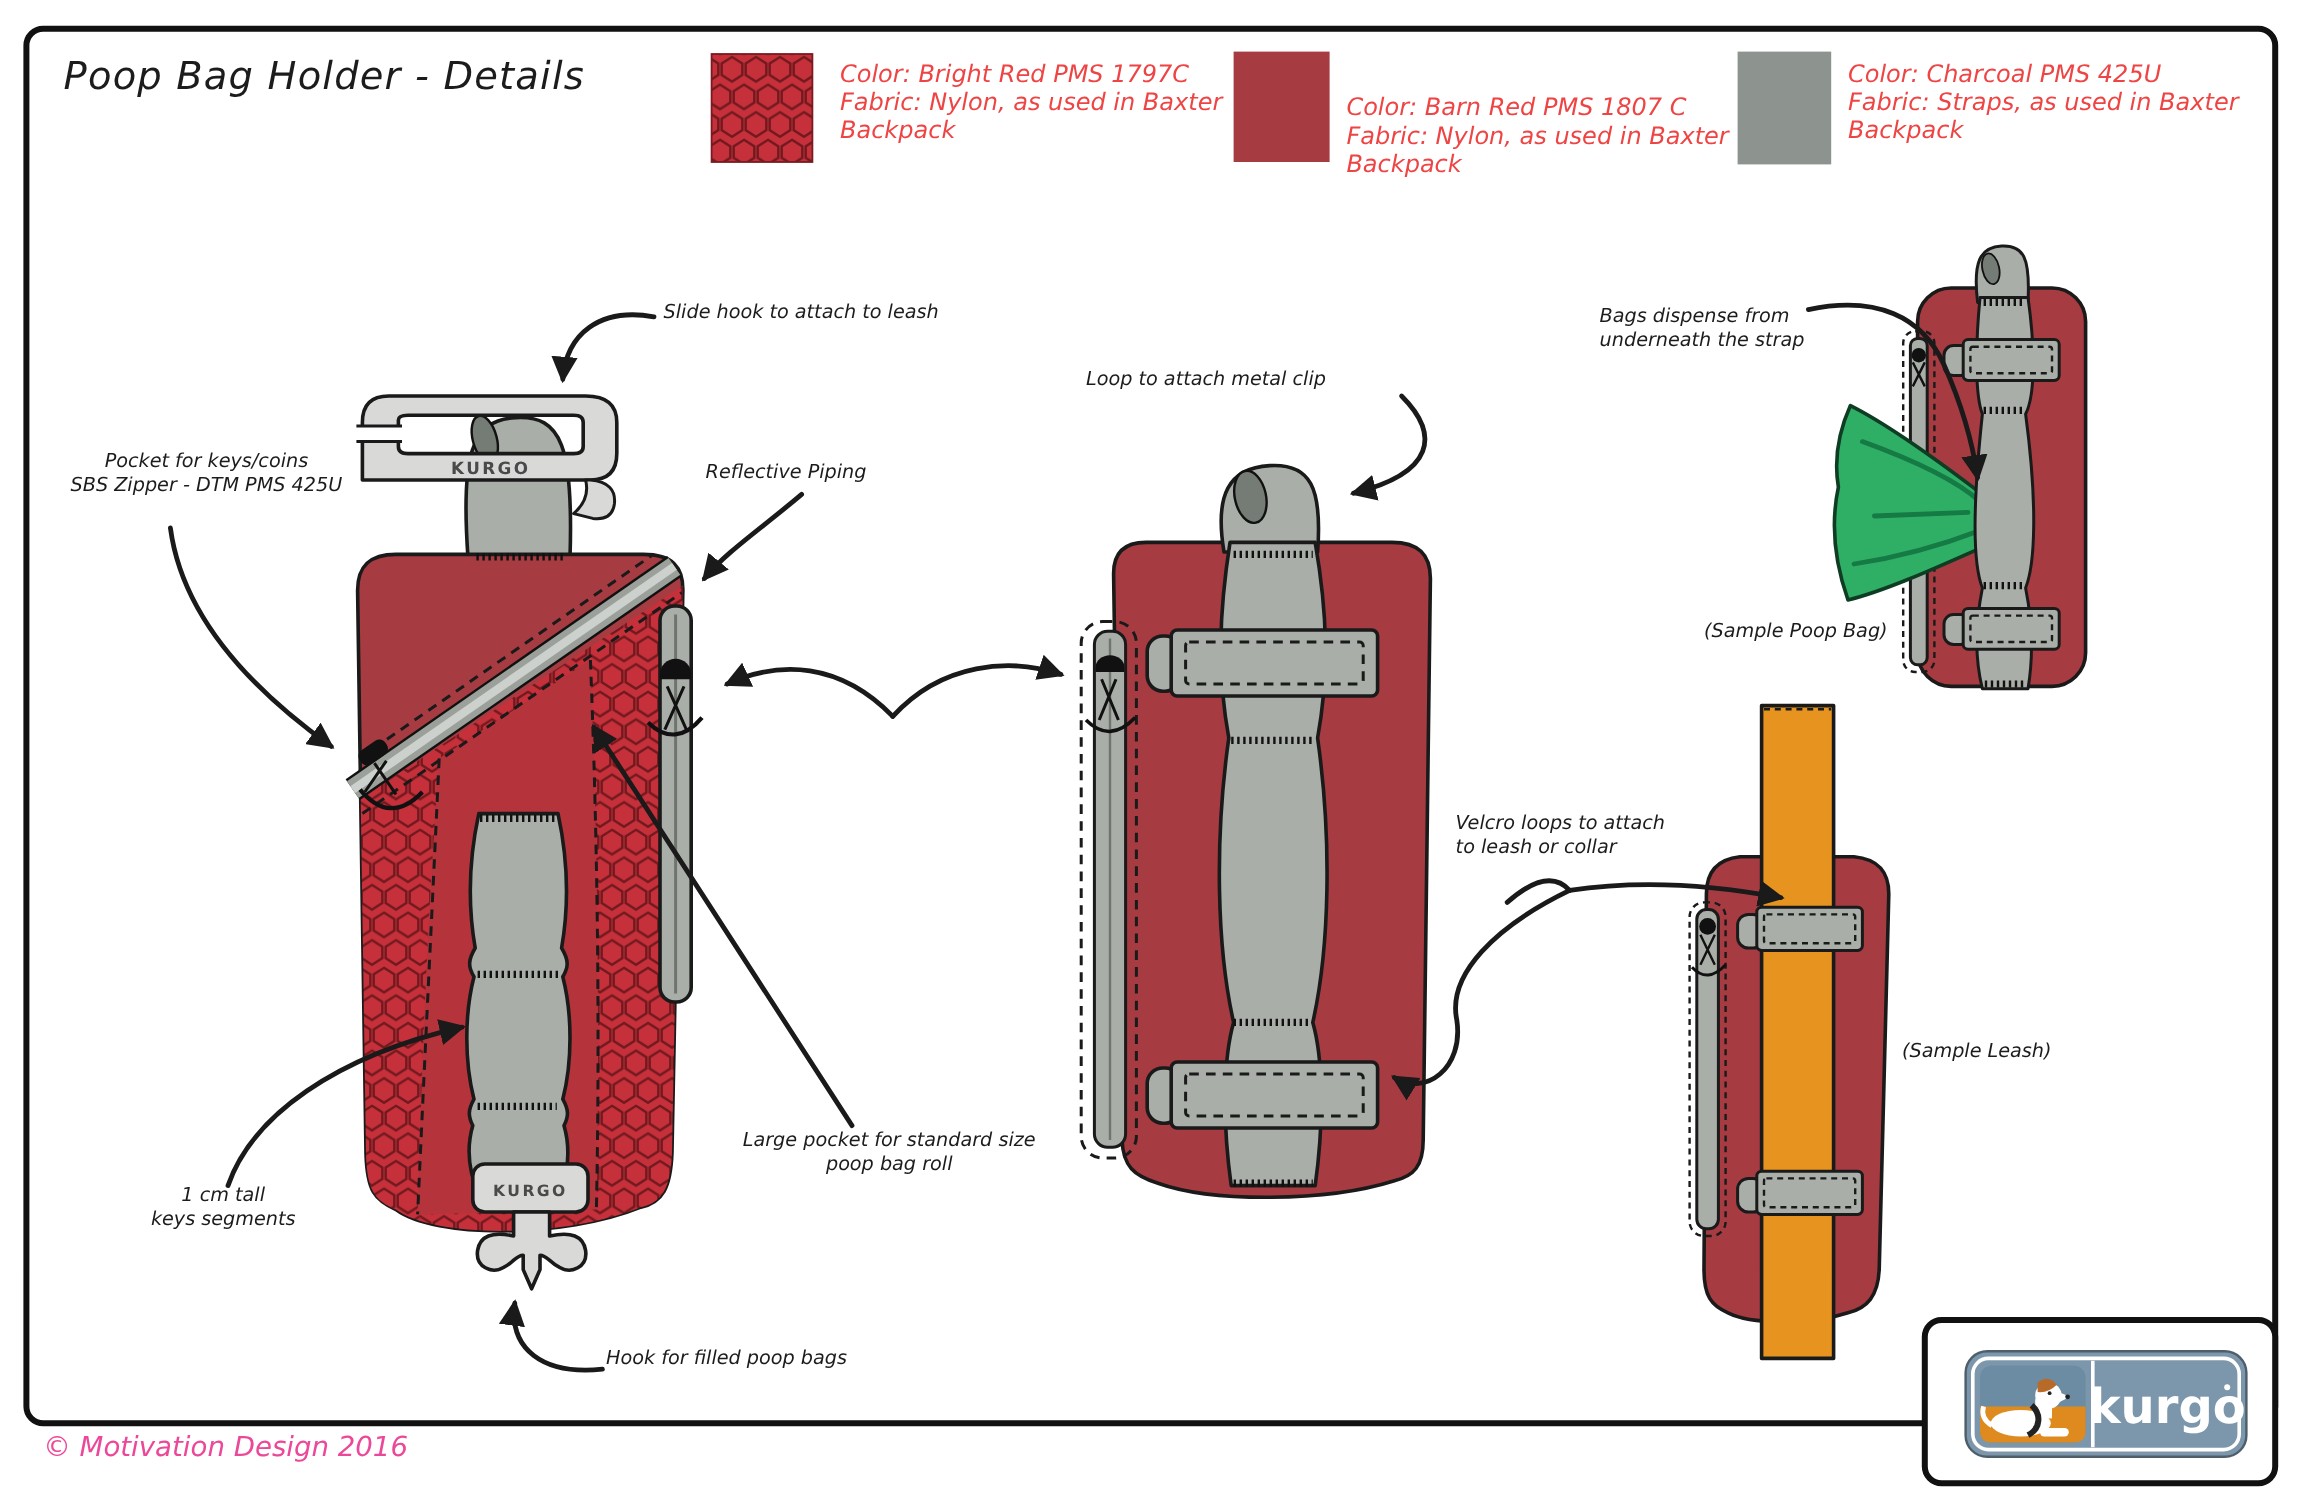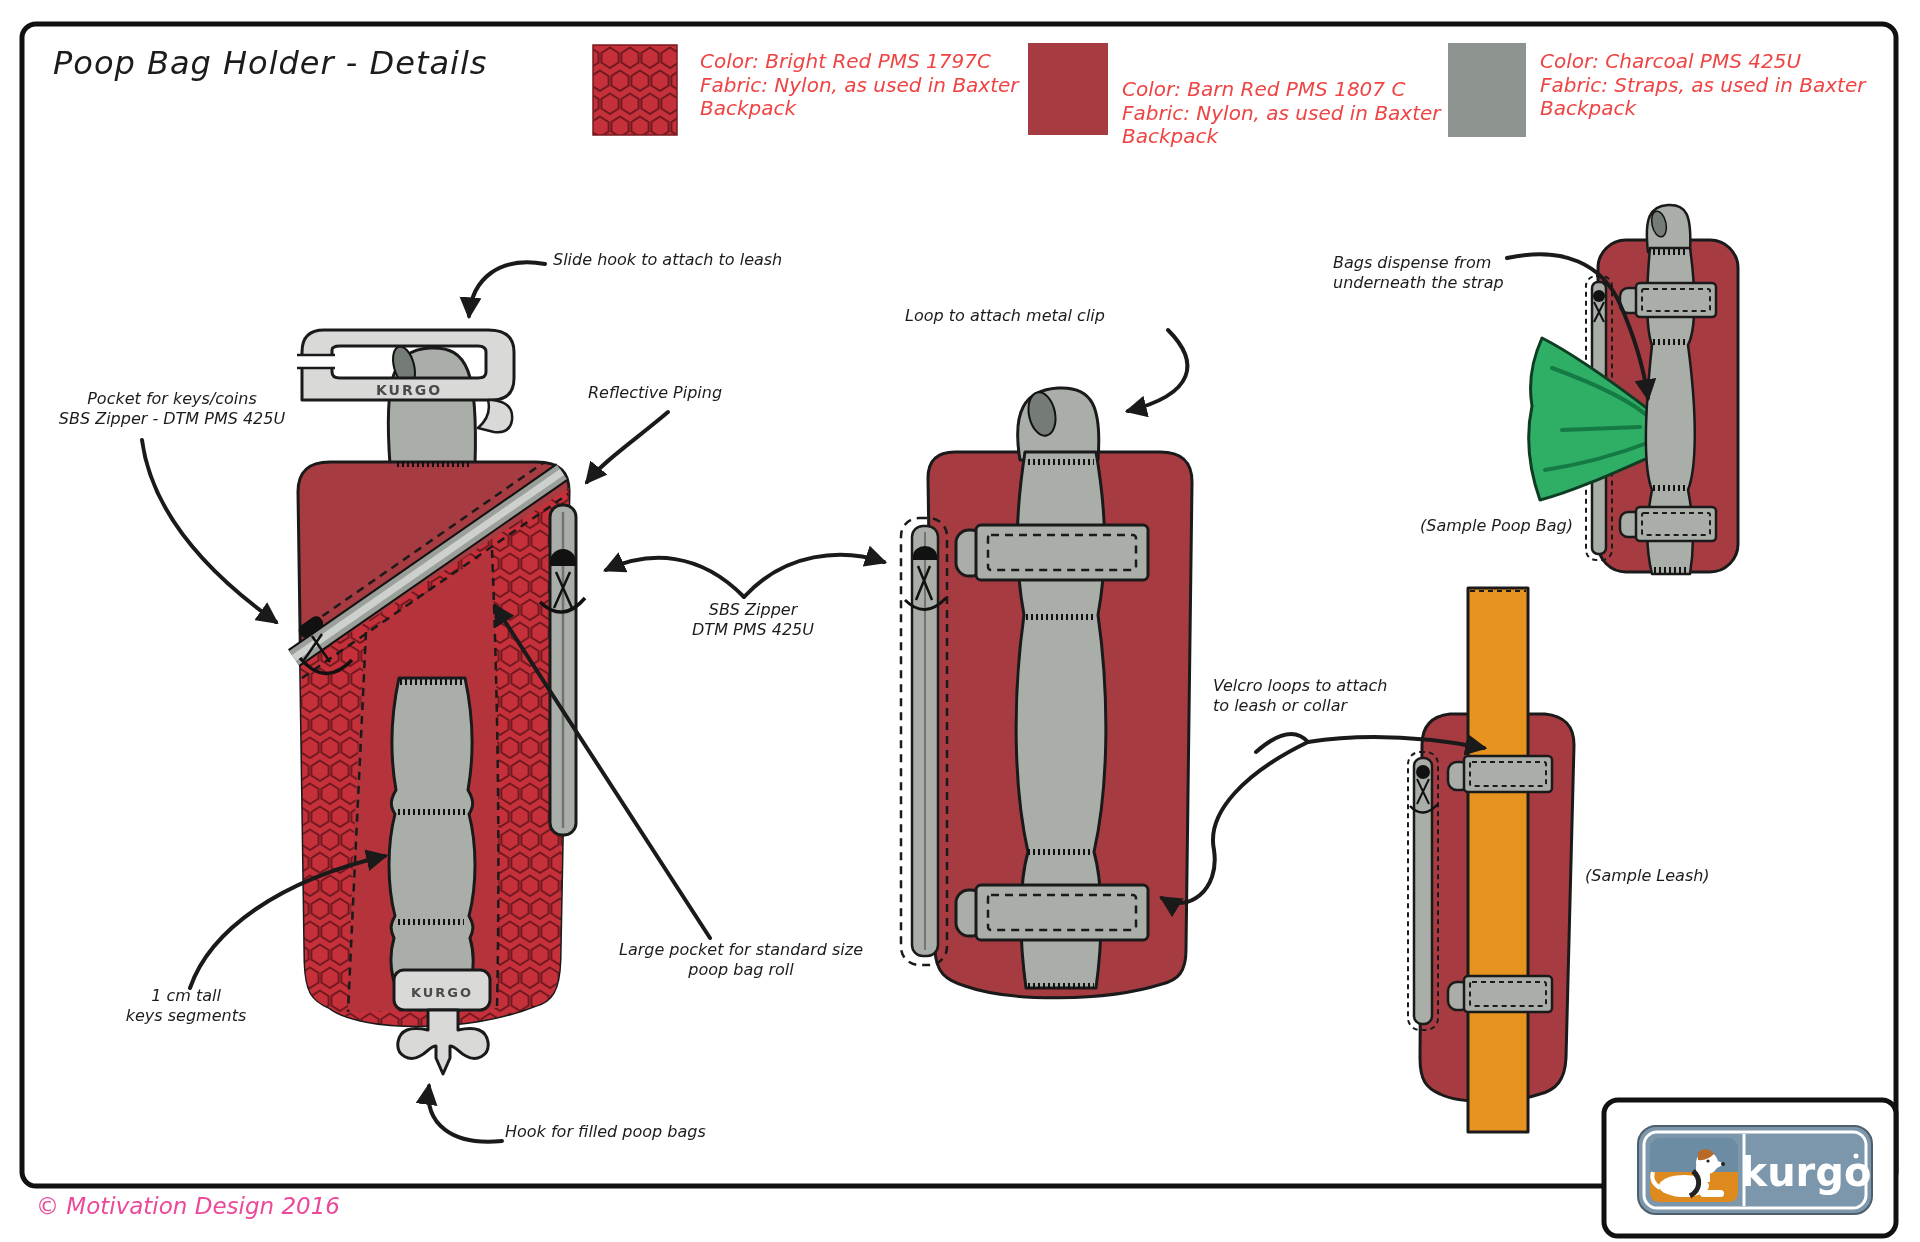--- a/index.html
+++ b/index.html
@@ -9,21 +9,21 @@
   .lbl{position:absolute;font-style:italic;color:#1c1c1c;font-size:16px;line-height:1.22;
        white-space:nowrap;}
   .lbl .ln{white-space:nowrap;}
   .center{text-align:center;}
   #title{left:53px;top:44px;font-size:32px;font-weight:400;letter-spacing:1px;}
   .swatch-caption{position:absolute;font-style:italic;color:#ef4444;font-size:20px;line-height:1.18;}
   #cap1{left:700px;top:50px;}
   #cap2{left:1122px;top:50px;margin-top:28px;}
   #cap3{left:1540px;top:50px;}
   #lbl-slide-hook{left:553px;top:250px;}
-  #lbl-pocket-keys{left:22px;top:389px;width:300px;}
+  #lbl-pocket-keys{left:22px;top:374px;width:300px;}
   #lbl-reflective{left:588px;top:383px;}
   #lbl-sbs-zipper{left:628px;top:600px;width:250px;}
   #lbl-loop-seg{left:86px;top:986px;width:200px;}
   #lbl-large-pocket{left:581px;top:940px;width:320px;}
   #lbl-hook-filled{left:505px;top:1122px;}
   #lbl-loop-clip{left:905px;top:306px;}
   #lbl-velcro{left:1213px;top:676px;}
   #lbl-bags-dispense{left:1333px;top:253px;}
   #lbl-sample-bag{left:1420px;top:516px;}
   #lbl-sample-leash{left:1585px;top:866px;}
@@ -274,24 +274,20 @@
 
   <div class="lbl" id="lbl-slide-hook">Slide hook to attach to leash</div>
 
   <div class="lbl center" id="lbl-pocket-keys">
     <div class="ln">Pocket for keys/coins</div>
     <div class="ln">SBS Zipper - DTM PMS 425U</div>
   </div>
 
   <div class="lbl" id="lbl-reflective">Reflective Piping</div>
 
-  <div class="lbl center" id="lbl-sbs-zipper">
-    <div class="ln">SBS Zipper</div>
-    <div class="ln">DTM PMS 425U</div>
-  </div>
 
   <div class="lbl center" id="lbl-loop-seg">
     <div class="ln">1 cm tall</div>
     <div class="ln">keys segments</div>
   </div>
 
   <div class="lbl center" id="lbl-large-pocket">
     <div class="ln">Large pocket for standard size</div>
     <div class="ln">poop bag roll</div>
   </div>

